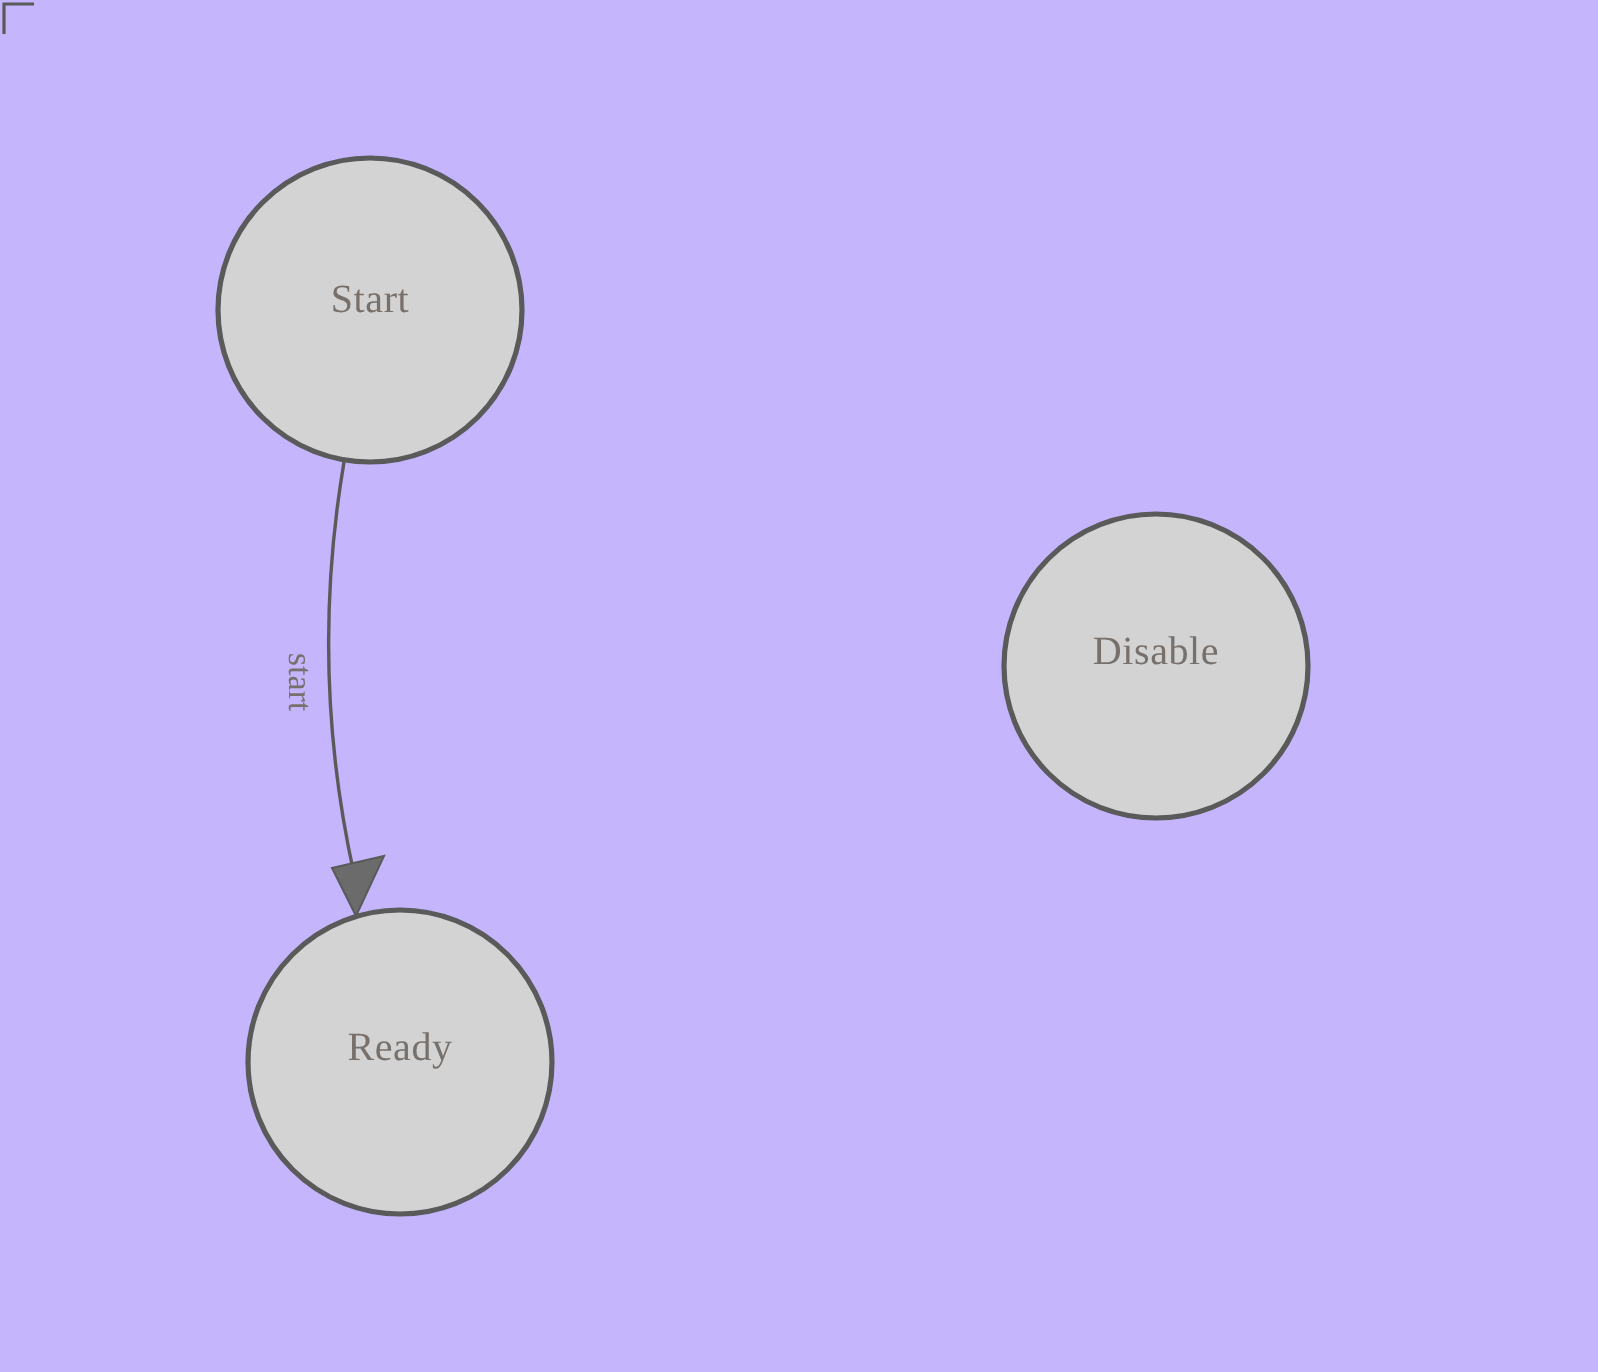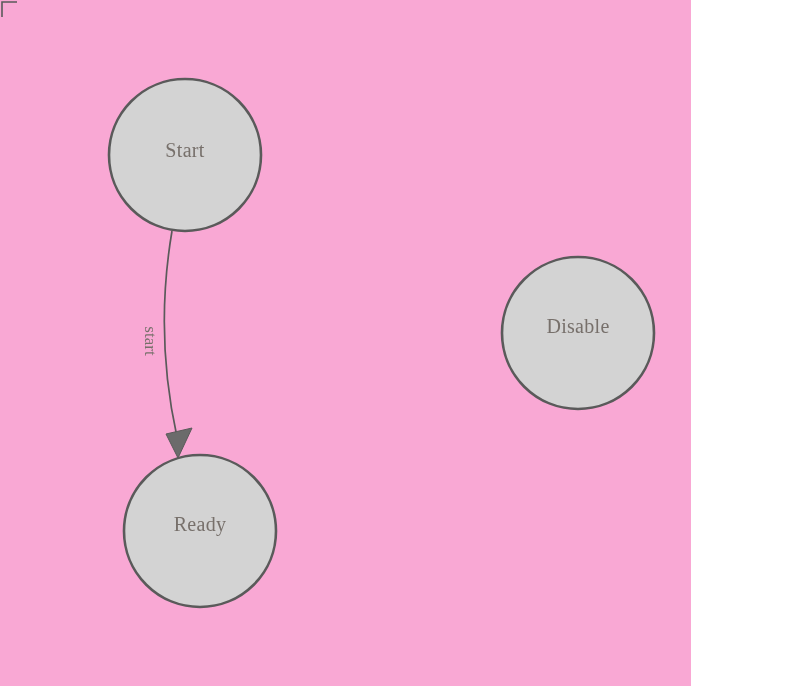--- a/index.html
+++ b/index.html
@@ -9,23 +9,23 @@
     background: #ffffff;
   }
   body {
     width: 799px;
     height: 686px;
     overflow: hidden;
     font-family: "Liberation Serif", "DejaVu Serif", serif;
   }
   #canvas {
     position: relative;
-    width: 691px;
+    width: 799px;
     height: 686px;
-    background: #f9a8d4;
+    background: #c4b5fd;
   }
   #diagram-svg {
     position: absolute;
     left: 0;
     top: 0;
     width: 799px;
     height: 686px;
   }
   .node-circle {
     fill: #d3d3d3;

